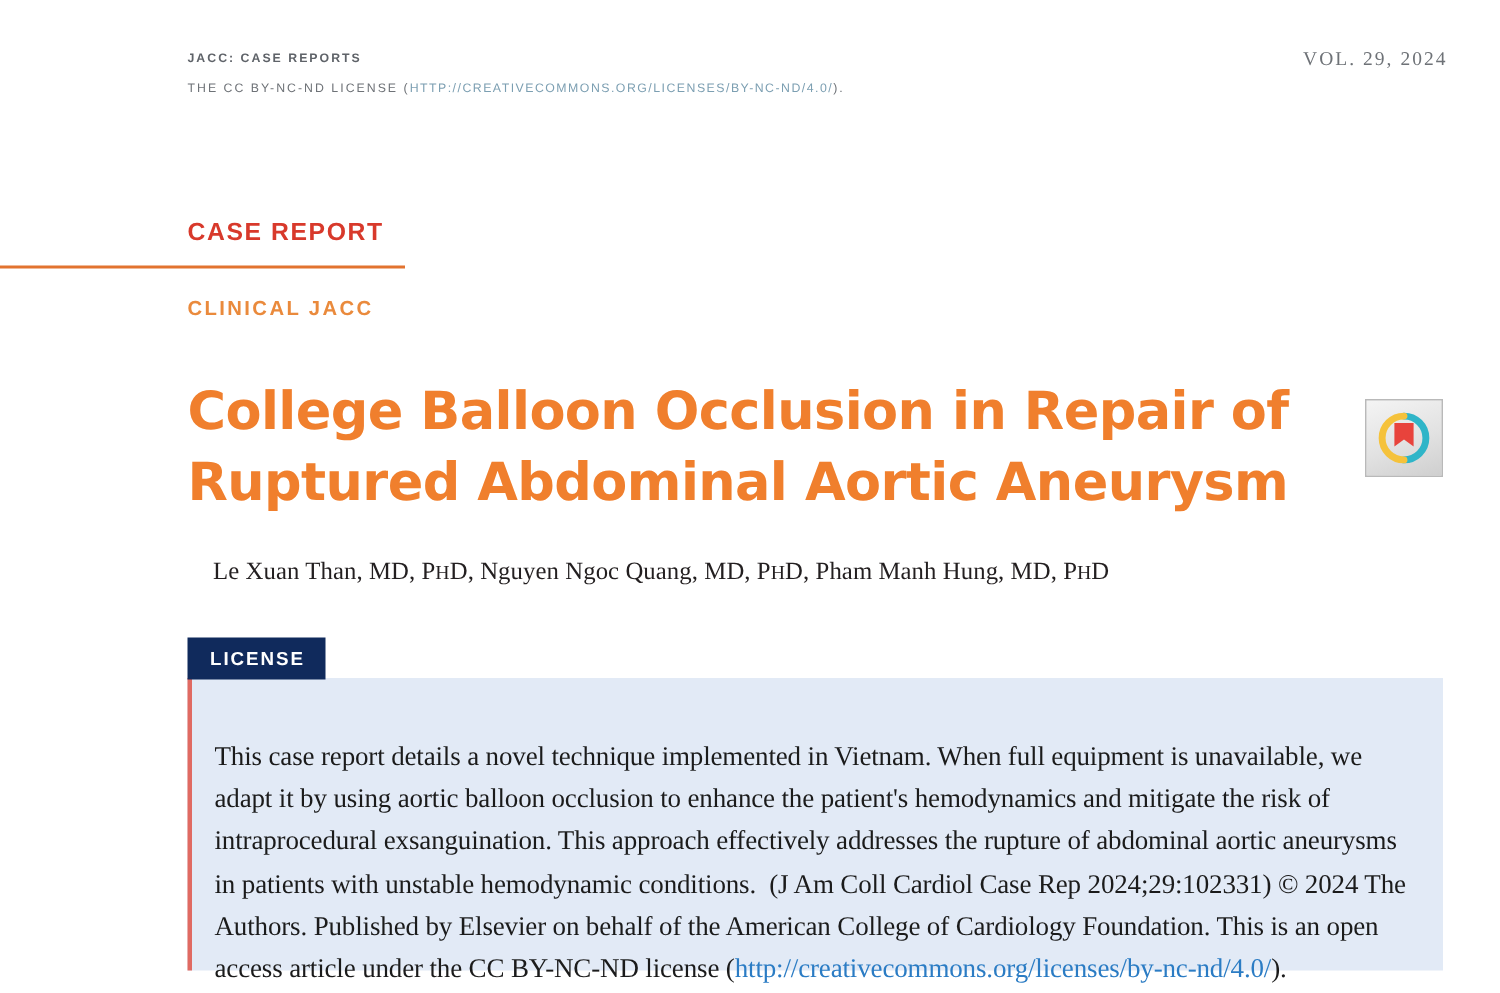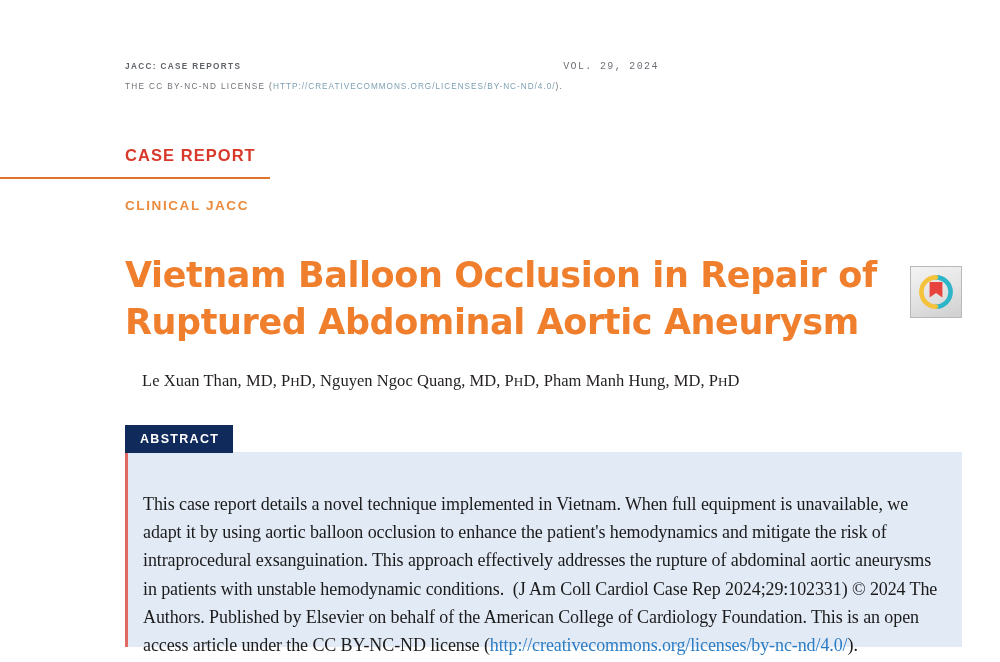--- a/index.html
+++ b/index.html
@@ -24,43 +24,42 @@
 
   
   .masthead {
     position: absolute;
     left: 125px;
     top: 29px;
     width: 840px;
   }
   .masthead-row {
     display: flex;
-    justify-content: flex-start;
+    justify-content: space-between;
     align-items: flex-start;
-    margin-top: 28px;
   }
   .masthead-left {
     max-width: 560px;
   }
   .mh-line {
     font-family: "Liberation Sans", sans-serif;
     font-size: 8.2px;
     letter-spacing: 1.35px;
     color: #6e7277;
     text-transform: uppercase;
     line-height: 19.6px;
     white-space: nowrap;
   }
   .mh-journal {
     font-weight: 600;
     color: #5f6369;
   }
   .mh-vol {
-    font-family: Liberation Mono, monospace;
-    font-size: 10px;
+    font-family: Liberation Serif, serif;
+    font-size: 13px;
     letter-spacing: 1.35px;
     color: #6e7277;
     text-transform: uppercase;
     white-space: nowrap;
     line-height: 19.6px;
   }
   .mh-link {
     color: #7c9fb2;
     text-decoration: none;
     letter-spacing: 1.0px;
@@ -203,32 +202,32 @@
     </div>
   </div>
 
   <div class="kicker-wrap">
     <div class="kicker">CASE REPORT</div>
     <div class="kicker-rule"></div>
     <div class="subkicker">CLINICAL JACC</div>
   </div>
 
   <div class="title-block">
-    <h1 class="article-title">Vietnam Balloon Occlusion in Repair of Ruptured Abdominal Aortic Aneurysm</h1>
+    <h1 class="article-title">College Balloon Occlusion in Repair of Ruptured Abdominal Aortic Aneurysm</h1>
   </div>
 
   <div class="crossmark">
     <svg width="36" height="36" viewBox="0 0 36 36">
       <path d="M18 3.4 A14.6 14.6 0 0 1 18 32.6" fill="none" stroke="#2fb5c8" stroke-width="4.6" stroke-linecap="round"></path>
       <path d="M18 32.6 A14.6 14.6 0 0 1 18 3.4" fill="none" stroke="#f5c23b" stroke-width="4.6" stroke-linecap="round"></path>
       <path d="M11.6 8 h12.8 v15.6 l-6.4 -4.6 l-6.4 4.6 z" fill="#e8433c"></path>
     </svg>
   </div>
 
   <div class="authors">Le Xuan Than, MD, P<span class="sc">h</span>D, Nguyen Ngoc Quang, MD, P<span class="sc">h</span>D, Pham Manh Hung, MD, P<span class="sc">h</span>D</div>
 
-  <div class="abstract-badge">ABSTRACT</div>
+  <div class="abstract-badge">LICENSE</div>
   <div class="abstract-box"></div>
   <div class="abstract-text">
     <span>This case report details a novel technique implemented in Vietnam. When full equipment is unavailable, we adapt it by using aortic balloon occlusion to enhance the patient's hemodynamics and mitigate the risk of intraprocedural exsanguination. This approach effectively addresses the rupture of abdominal aortic aneurysms in patients with unstable hemodynamic conditions.&nbsp; (J Am Coll Cardiol Case Rep 2024;29:102331) © 2024 The Authors. Published by Elsevier on behalf of the American College of Cardiology Foundation. This is an open access article under the CC BY-NC-ND license (</span><a class="abs-link" href="#">http://creativecommons.org/licenses/by-nc-nd/4.0/</a><span>).</span>
   </div>
 
 </div>
 
 </body></html>

